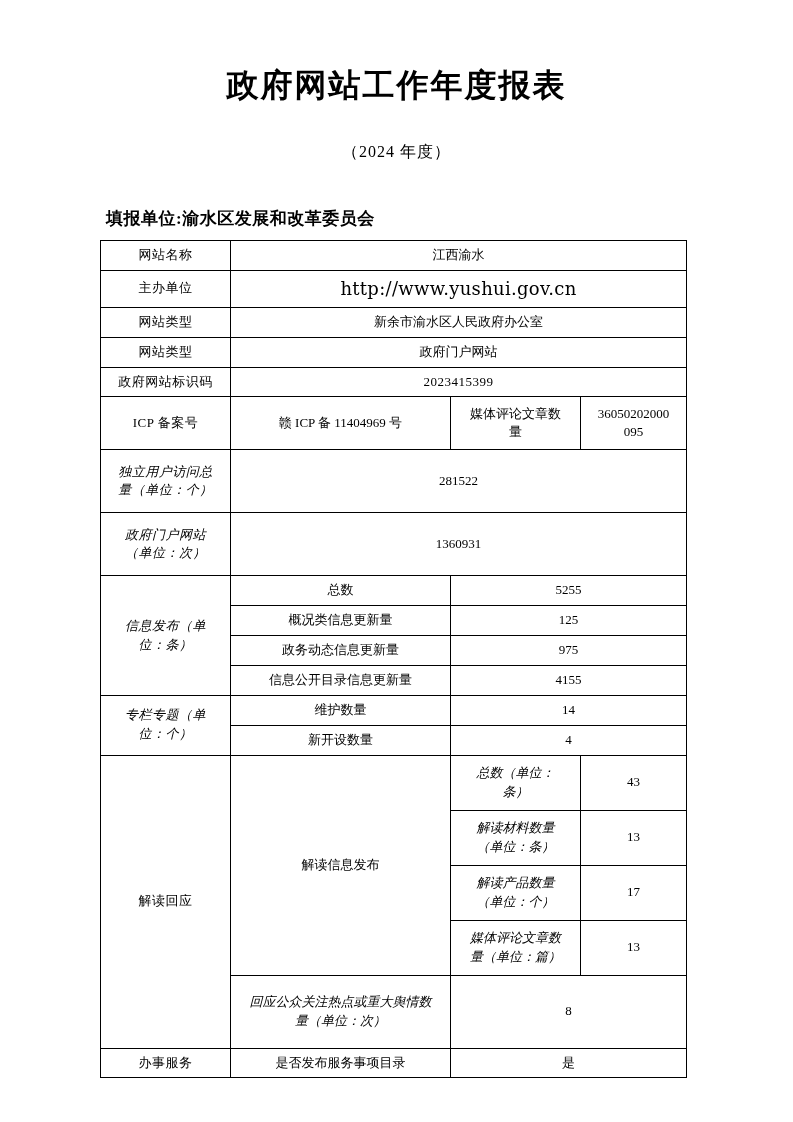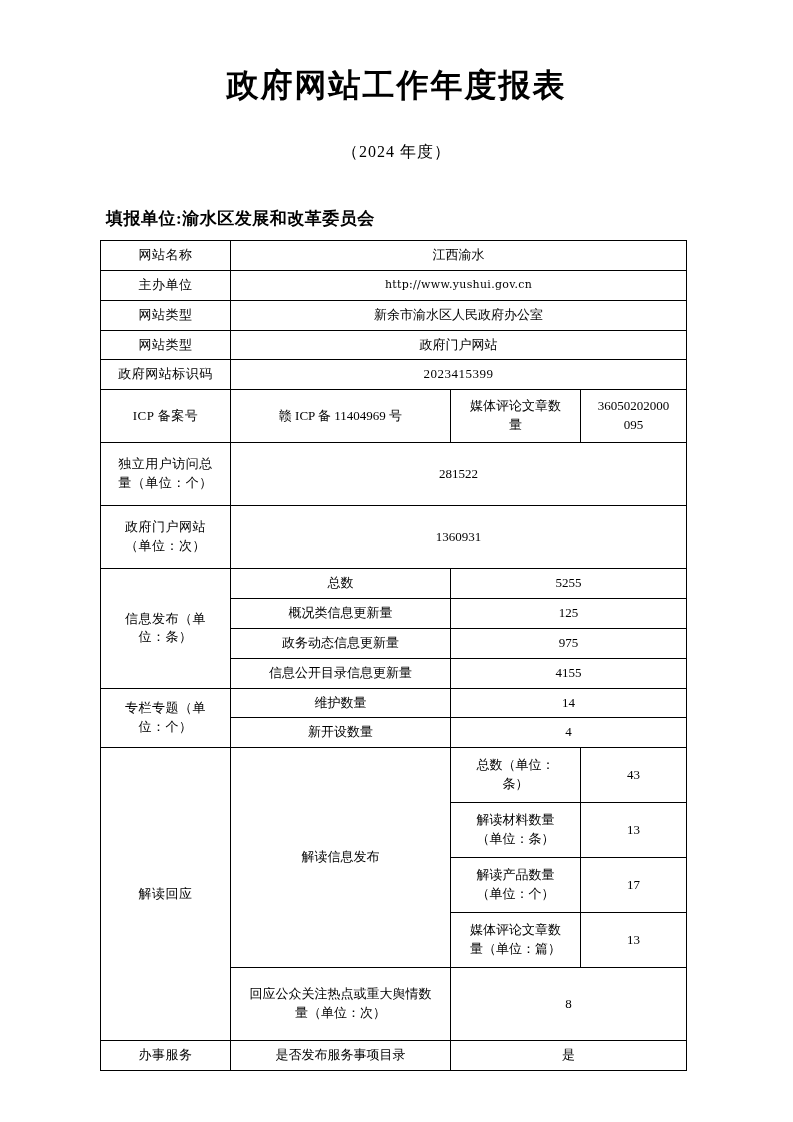--- a/index.html
+++ b/index.html
@@ -59,29 +59,30 @@
   }
   td.label {
     letter-spacing: 0.5px;
   }
   td.value-mono {
     font-family: "Liberation Serif", serif;
     letter-spacing: 0.5px;
   }
   .url {
     font-family: "DejaVu Serif", "Liberation Serif", serif;
-    font-size: 11px;
+    font-size: 18px;
     letter-spacing: 0.3px;
   }
   .tall {
     height: 42px;
     font-family: Liberation Serif, serif;
   }
   .two-line {
     line-height: 1.5;
+    font-style: italic;
   }
 </style>
 </head>
 <body>
 
 <div class="page">
 
   <div class="doc-title">政府网站工作年度报表</div>
   <div class="doc-subtitle">（2024 年度）</div>
   <div class="filler-line">填报单位:渝水区发展和改革委员会</div>

